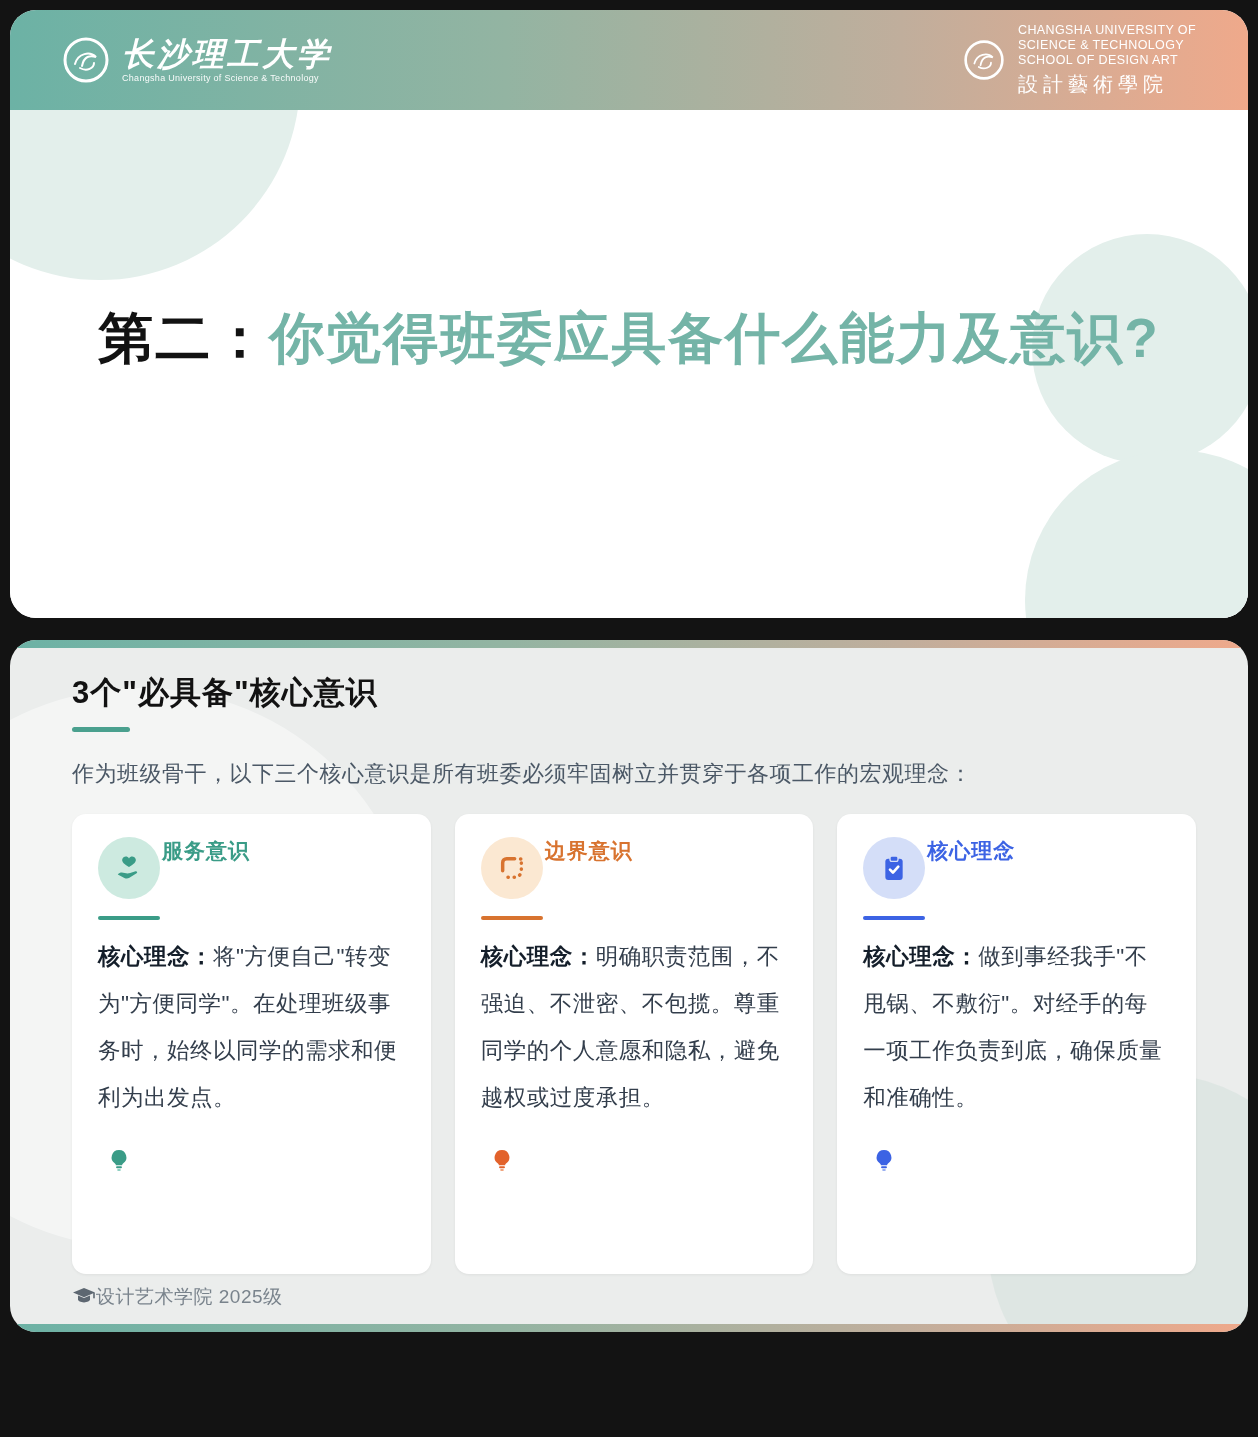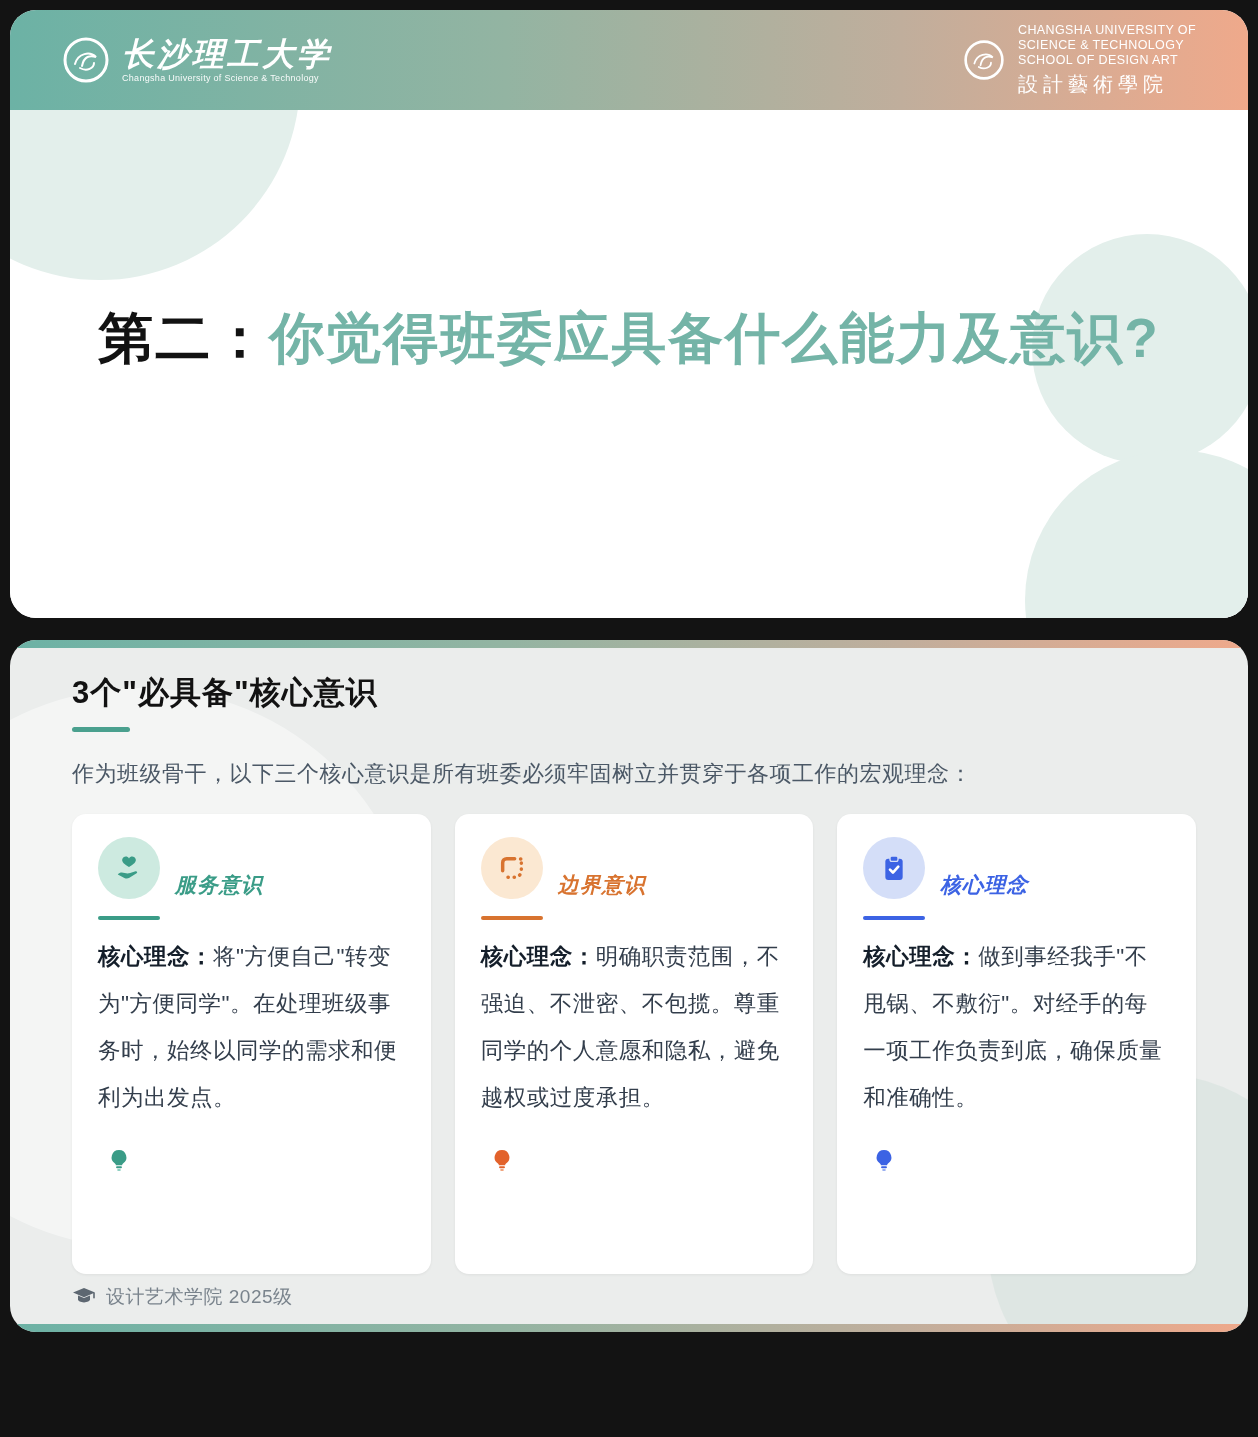--- a/index.html
+++ b/index.html
@@ -52,42 +52,42 @@
   .s2-c2{width:340px;height:340px;right:-80px;bottom:-90px;background:rgba(168,198,189,.18);}
   .s2-heading{position:relative;margin:0;font-size:31px;font-weight:800;color:#121212;letter-spacing:1px;}
   .s2-underline{position:relative;width:58px;height:5px;border-radius:3px;background:#4aa08e;margin-top:13px;}
   .s2-subtitle{position:relative;margin:27px 0 0;font-size:22px;color:#4b5866;letter-spacing:.5px;}
 
   .cards{position:relative;display:grid;grid-template-columns:repeat(3,1fr);gap:24px;margin-top:25px;}
   .card{
     background:#ffffff;border-radius:14px;height:460px;box-sizing:border-box;
     padding:23px 26px;position:relative;box-shadow:0 1px 3px rgba(0,0,0,.06);
   }
-  .card-head{display:flex;align-items:flex-end;gap:15px;font-style:italic;}
+  .card-head{display:flex;align-items:flex-start;gap:2px;}
   .icon-circle{width:62px;height:62px;border-radius:50%;display:flex;align-items:center;justify-content:center;flex:0 0 auto;}
   .icon-circle svg{width:32px;height:32px;}
   .card-title{font-size:21px;font-weight:bold;letter-spacing:1px;}
   .card-underline{width:62px;height:4px;border-radius:2px;margin-top:17px;}
   .card-text{margin:13px 0 0;font-size:22.5px;line-height:47px;color:#333e4c;letter-spacing:.5px;}
   .card-text b{color:#141e2a;}
   .bulb{position:absolute;left:36px;top:334px;width:22px;height:26px;}
 
   .card--teal  .icon-circle{background:#cdeae0;}
   .card--teal  .card-title{color:#3a9c87;}
   .card--teal  .card-underline{background:#3a9c87;}
   .card--orange .icon-circle{background:#fbe8d2;}
   .card--orange .card-title{color:#d8732f;}
   .card--orange .card-underline{background:#d8732f;}
   .card--blue  .icon-circle{background:#d4def8;}
   .card--blue  .card-title{color:#3c63e4;}
   .card--blue  .card-underline{background:#3c63e4;}
 
   .s2-footer{
     position:absolute;left:62px;bottom:14px;
-    display:flex;align-items:center;gap:10px;
+    display:flex;align-items:center;
     font-size:19px;color:#79838c;letter-spacing:.5px;
   }
   .s2-footer svg{width:24px;height:20px;}
 </style>
 </head>
 <body>
 
 <div>
 
   <section class="slide slide1">

